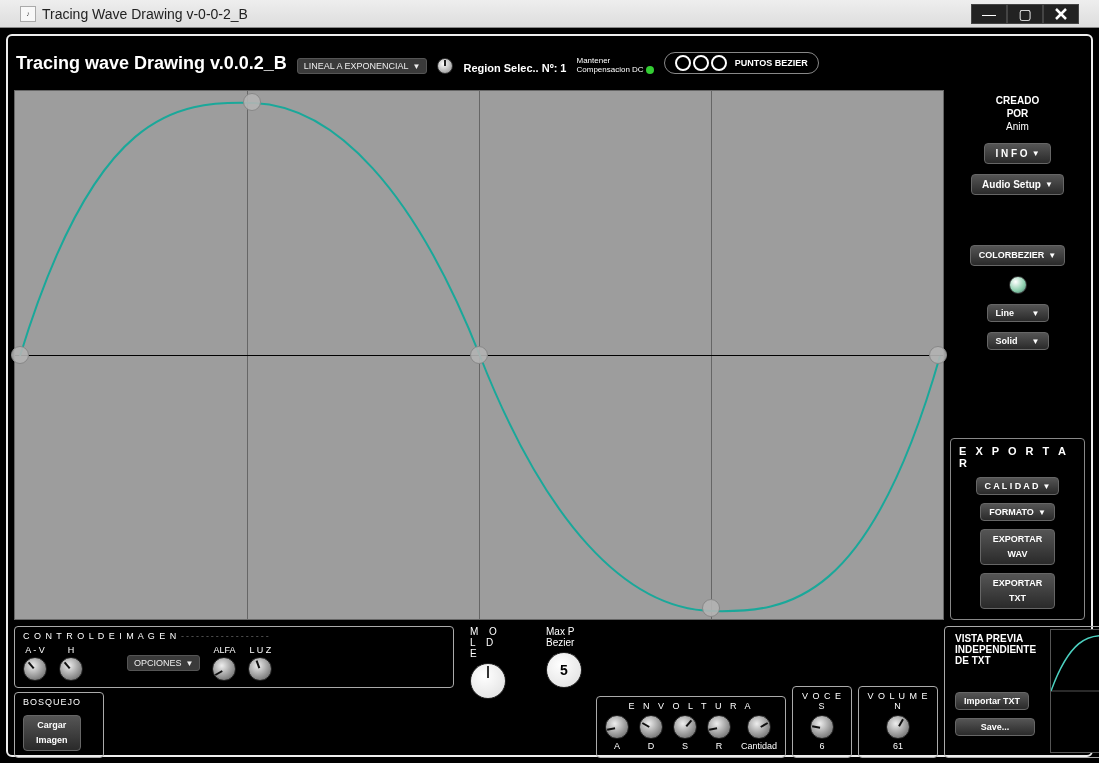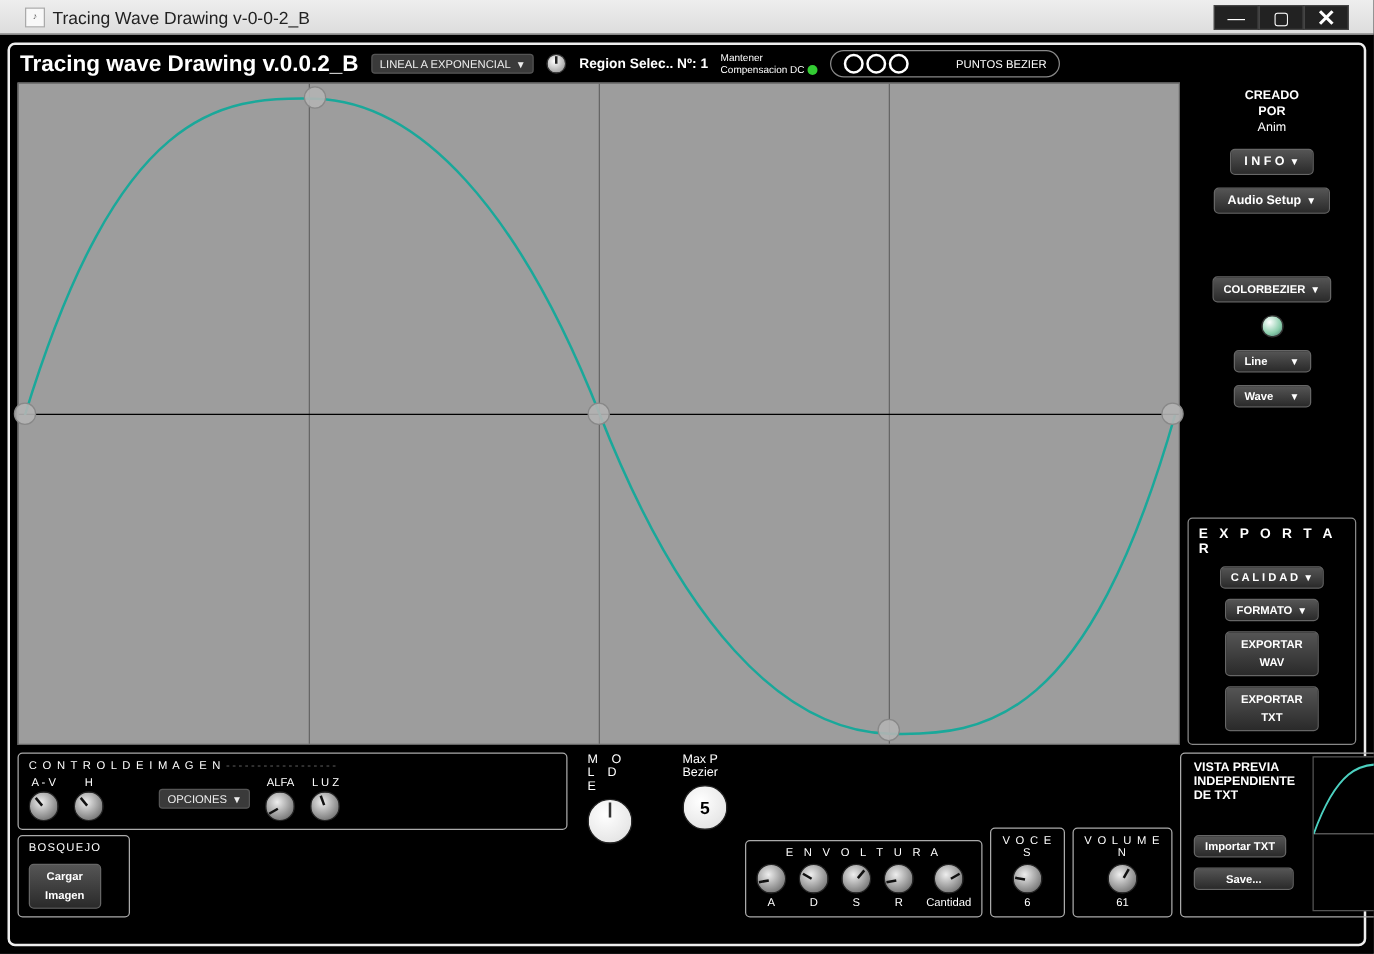--- a/index.html
+++ b/index.html
@@ -11,32 +11,32 @@
 .titlebar .title { font-size: 14px; color: #222; flex: 1; }
 .titlebar .winbtns { display: flex; gap: 0; }
 .titlebar .winbtn { width: 36px; height: 20px; background: #222; color: #fff; display: flex; align-items: center; justify-content: center; border: 1px solid #444; font-size: 14px; }
 .titlebar .winbtn.close svg line{stroke:#fff;stroke-width:2.5;}
 
 
 .outer { position: absolute; top: 28px; left: 0; right: 0; bottom: 0; background: #000; padding: 6px; }
 .frame { width: 100%; height: 100%; border: 2px solid #eee; border-radius: 6px; background: #000; position: relative; }
 
 
-.hdr { display: flex; align-items: center; gap: 10px; padding: 4px 8px; color: #fff; }
+.hdr { display: flex; align-items: flex-end; gap: 10px; padding: 16px 8px; color: #fff; }
 .hdr .app-title { font-size: 18px; font-weight: bold; }
 .drop { background: #3a3a3a; border: 1px solid #555; border-radius: 3px; padding: 2px 6px; font-size: 9px; color: #eee; display: inline-flex; align-items: center; gap: 4px; cursor:pointer;}
 .drop .caret { font-size: 8px; }
 .knob-sm { width: 16px; height: 16px; border-radius: 50%; background: radial-gradient(circle at 40% 35%, #fff, #888); border:1px solid #333; position: relative; }
 .knob-sm::after{content:'';position:absolute;width:2px;height:6px;background:#222;left:50%;top:1px;transform:translateX(-50%);}
 .hdr .reg { font-size: 11px; font-weight: bold; }
 .hdr .mant { font-size: 8px; line-height: 9px; }
 .led { width: 8px; height: 8px; border-radius: 50%; background: #3c3; display: inline-block; vertical-align: middle;}
 .ringset { display: flex; gap: 2px; align-items:center;}
 .ring { width: 16px; height: 16px; border: 2px solid #fff; border-radius: 50%; }
-.bz-lbl { font-size: 9px; font-weight: normal; margin-left: 30px; }
+.bz-lbl { font-size: 9px; font-weight: bold; }
 .pillbox { display:flex; align-items:center; gap:8px; border:1px solid #888; border-radius:12px; padding:2px 10px;}
 
 
 .row-main { display:flex; gap:6px; padding:0 6px; }
 .canvas-wrap { width: 930px; position: relative; }
 .canvas { width: 930px; height: 530px; background: #9d9d9d; position: relative; border:1px solid #666;}
 .canvas .gridv { position:absolute; top:0; bottom:0; width:1px; background:#666; }
 .canvas .gridh { position:absolute; left:0; right:0; height:1px; background:#000; }
 .canvas .handle { position:absolute; width:18px; height:18px; border-radius:50%; background:rgba(180,180,180,0.9); border:1px solid #888; transform:translate(-50%,-50%);}
 .canvas svg { position:absolute; top:0; left:0; }
@@ -170,21 +170,21 @@
               <span>BEZIER</span>
             </span>
           <span class="caret">▼</span>
         </div>
         <div class="colorball"></div>
         <div class="btn small" style="width:62px;justify-content:space-between">
             <span>Line</span>
             <span class="caret">▼</span>
           </div>
         <div class="btn small" style="width:62px;justify-content:space-between">
-            <span>Wave</span>
+            <span>Solid</span>
             <span class="caret">▼</span>
           </div>
 
         <div class="exp-panel">
           <div class="title">E X P O R T A R</div>
           <div class="btn small">
               <span>C A L I D A D</span>
               <span class="caret">▼</span>
             </div>
           <div class="btn small">

